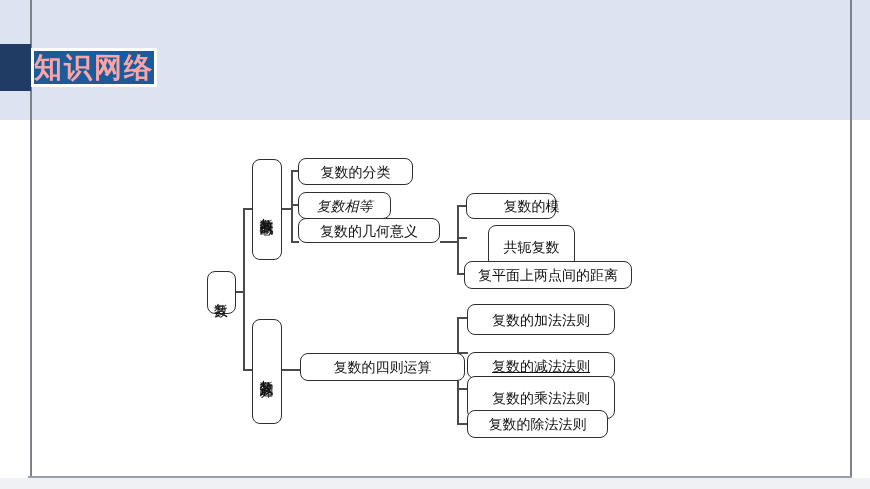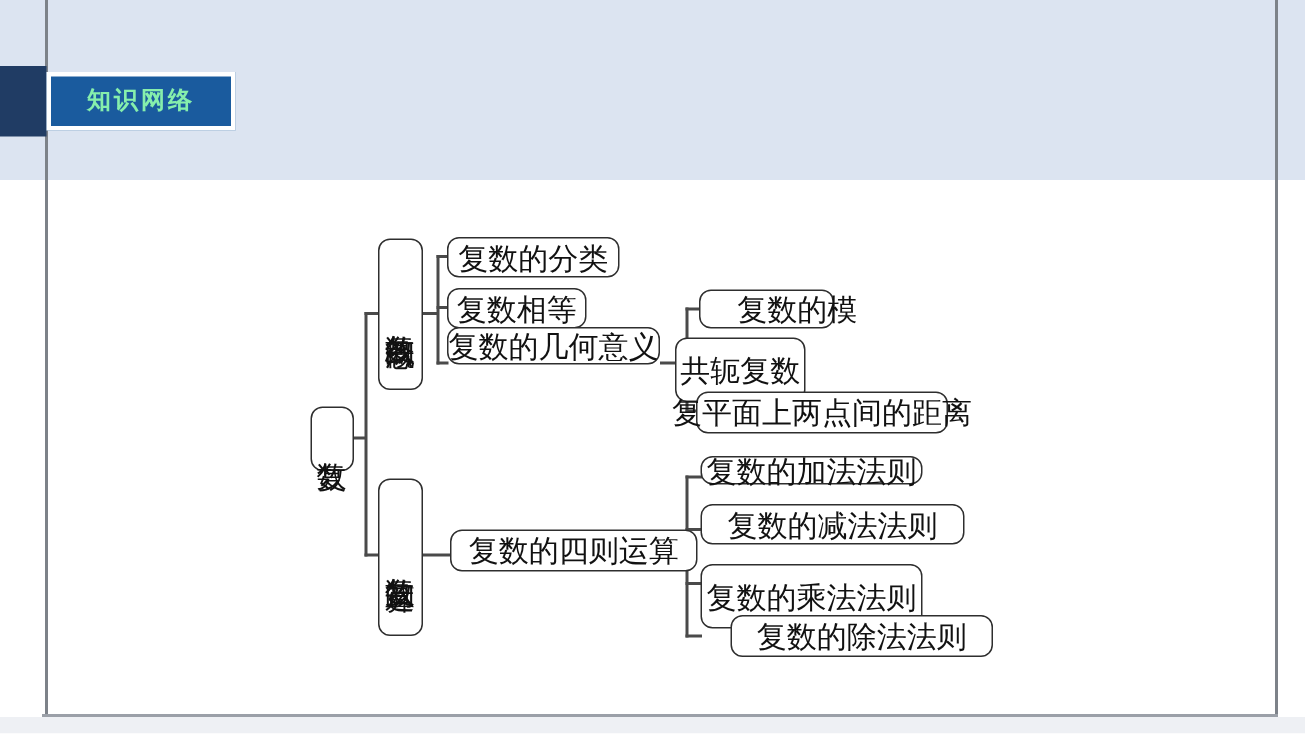--- a/index.html
+++ b/index.html
@@ -47,60 +47,60 @@
   }
   .banner {
     position: absolute; left: 31px; top: 48px;
     width: 126px; height: 39px;
     box-sizing: border-box;
     background: #1a5b9e;
     border: 3px solid #ffffff;
     display: flex; align-items: center; justify-content: center;
   }
   .banner .title-text {
-    color: #86efac;
-    font-size: 16px;
+    color: #fca5a5;
+    font-size: 28px;
     font-weight: bold;
     letter-spacing: 2px;
     white-space: nowrap;
   }
   
   .node {
     position: absolute;
     box-sizing: border-box;
     background: #ffffff;
     border: 1.5px solid #2e2e2e;
     border-radius: 8px;
     display: flex; align-items: center; justify-content: center;
     font-family: "DejaVu Serif", "Liberation Serif", serif;
-    font-size: 20px;
+    font-size: 14px;
     color: #111111;
     white-space: nowrap;
     line-height: 1;
     z-index: 2;
   }
   .vnode {
     writing-mode: vertical-rl;
     text-orientation: upright;
     letter-spacing: 1px;
   }
   .n-root           { left: 207px; top: 271px; width: 29px;  height: 43px;  }
   .n-concept        { left: 252px; top: 159px; width: 30px;  height: 101px; }
   .n-operations     { left: 252px; top: 319px; width: 30px;  height: 105px; }
   .n-classification { left: 298px; top: 158px; width: 115px; height: 27px;  }
-  .n-equality       { left: 298px; top: 192px; width: 93px;  height: 27px;  }
+  .n-equality       { left: 298px; top: 192px; width: 93px;  height: 27px; font-style: italic;  }
   .n-geometric      { left: 298px; top: 218px; width: 142px; height: 25px;  }
   .n-modulus        { left: 466px; top: 193px; width: 90px;  height: 26px; padding-left: 41px;  }
-  .n-conjugate      { left: 450px; top: 225px; width: 87px;  height: 43px;  }
+  .n-conjugate      { left: 488px; top: 225px; width: 87px;  height: 43px;  }
   .n-distance       { left: 464px; top: 261px; width: 168px; height: 28px;  }
   .n-four-ops       { left: 300px; top: 353px; width: 165px; height: 28px;  }
-  .n-addition       { left: 467px; top: 304px; width: 148px; height: 19px;  }
-  .n-subtraction    { left: 467px; top: 336px; width: 176px; height: 27px;  }
+  .n-addition       { left: 467px; top: 304px; width: 148px; height: 31px;  }
+  .n-subtraction    { left: 467px; top: 352px; width: 148px; height: 27px; text-decoration: underline;  }
   .n-multiplication { left: 467px; top: 376px; width: 148px; height: 43px;  }
-  .n-division       { left: 467px; top: 410px; width: 175px; height: 28px; margin-left: 20px;  }
+  .n-division       { left: 467px; top: 410px; width: 141px; height: 28px;  }
   
   .cline {
     position: absolute;
     background: #4a4a4a;
     z-index: 1;
   }
 </style>
 </head>
 <body>
 

